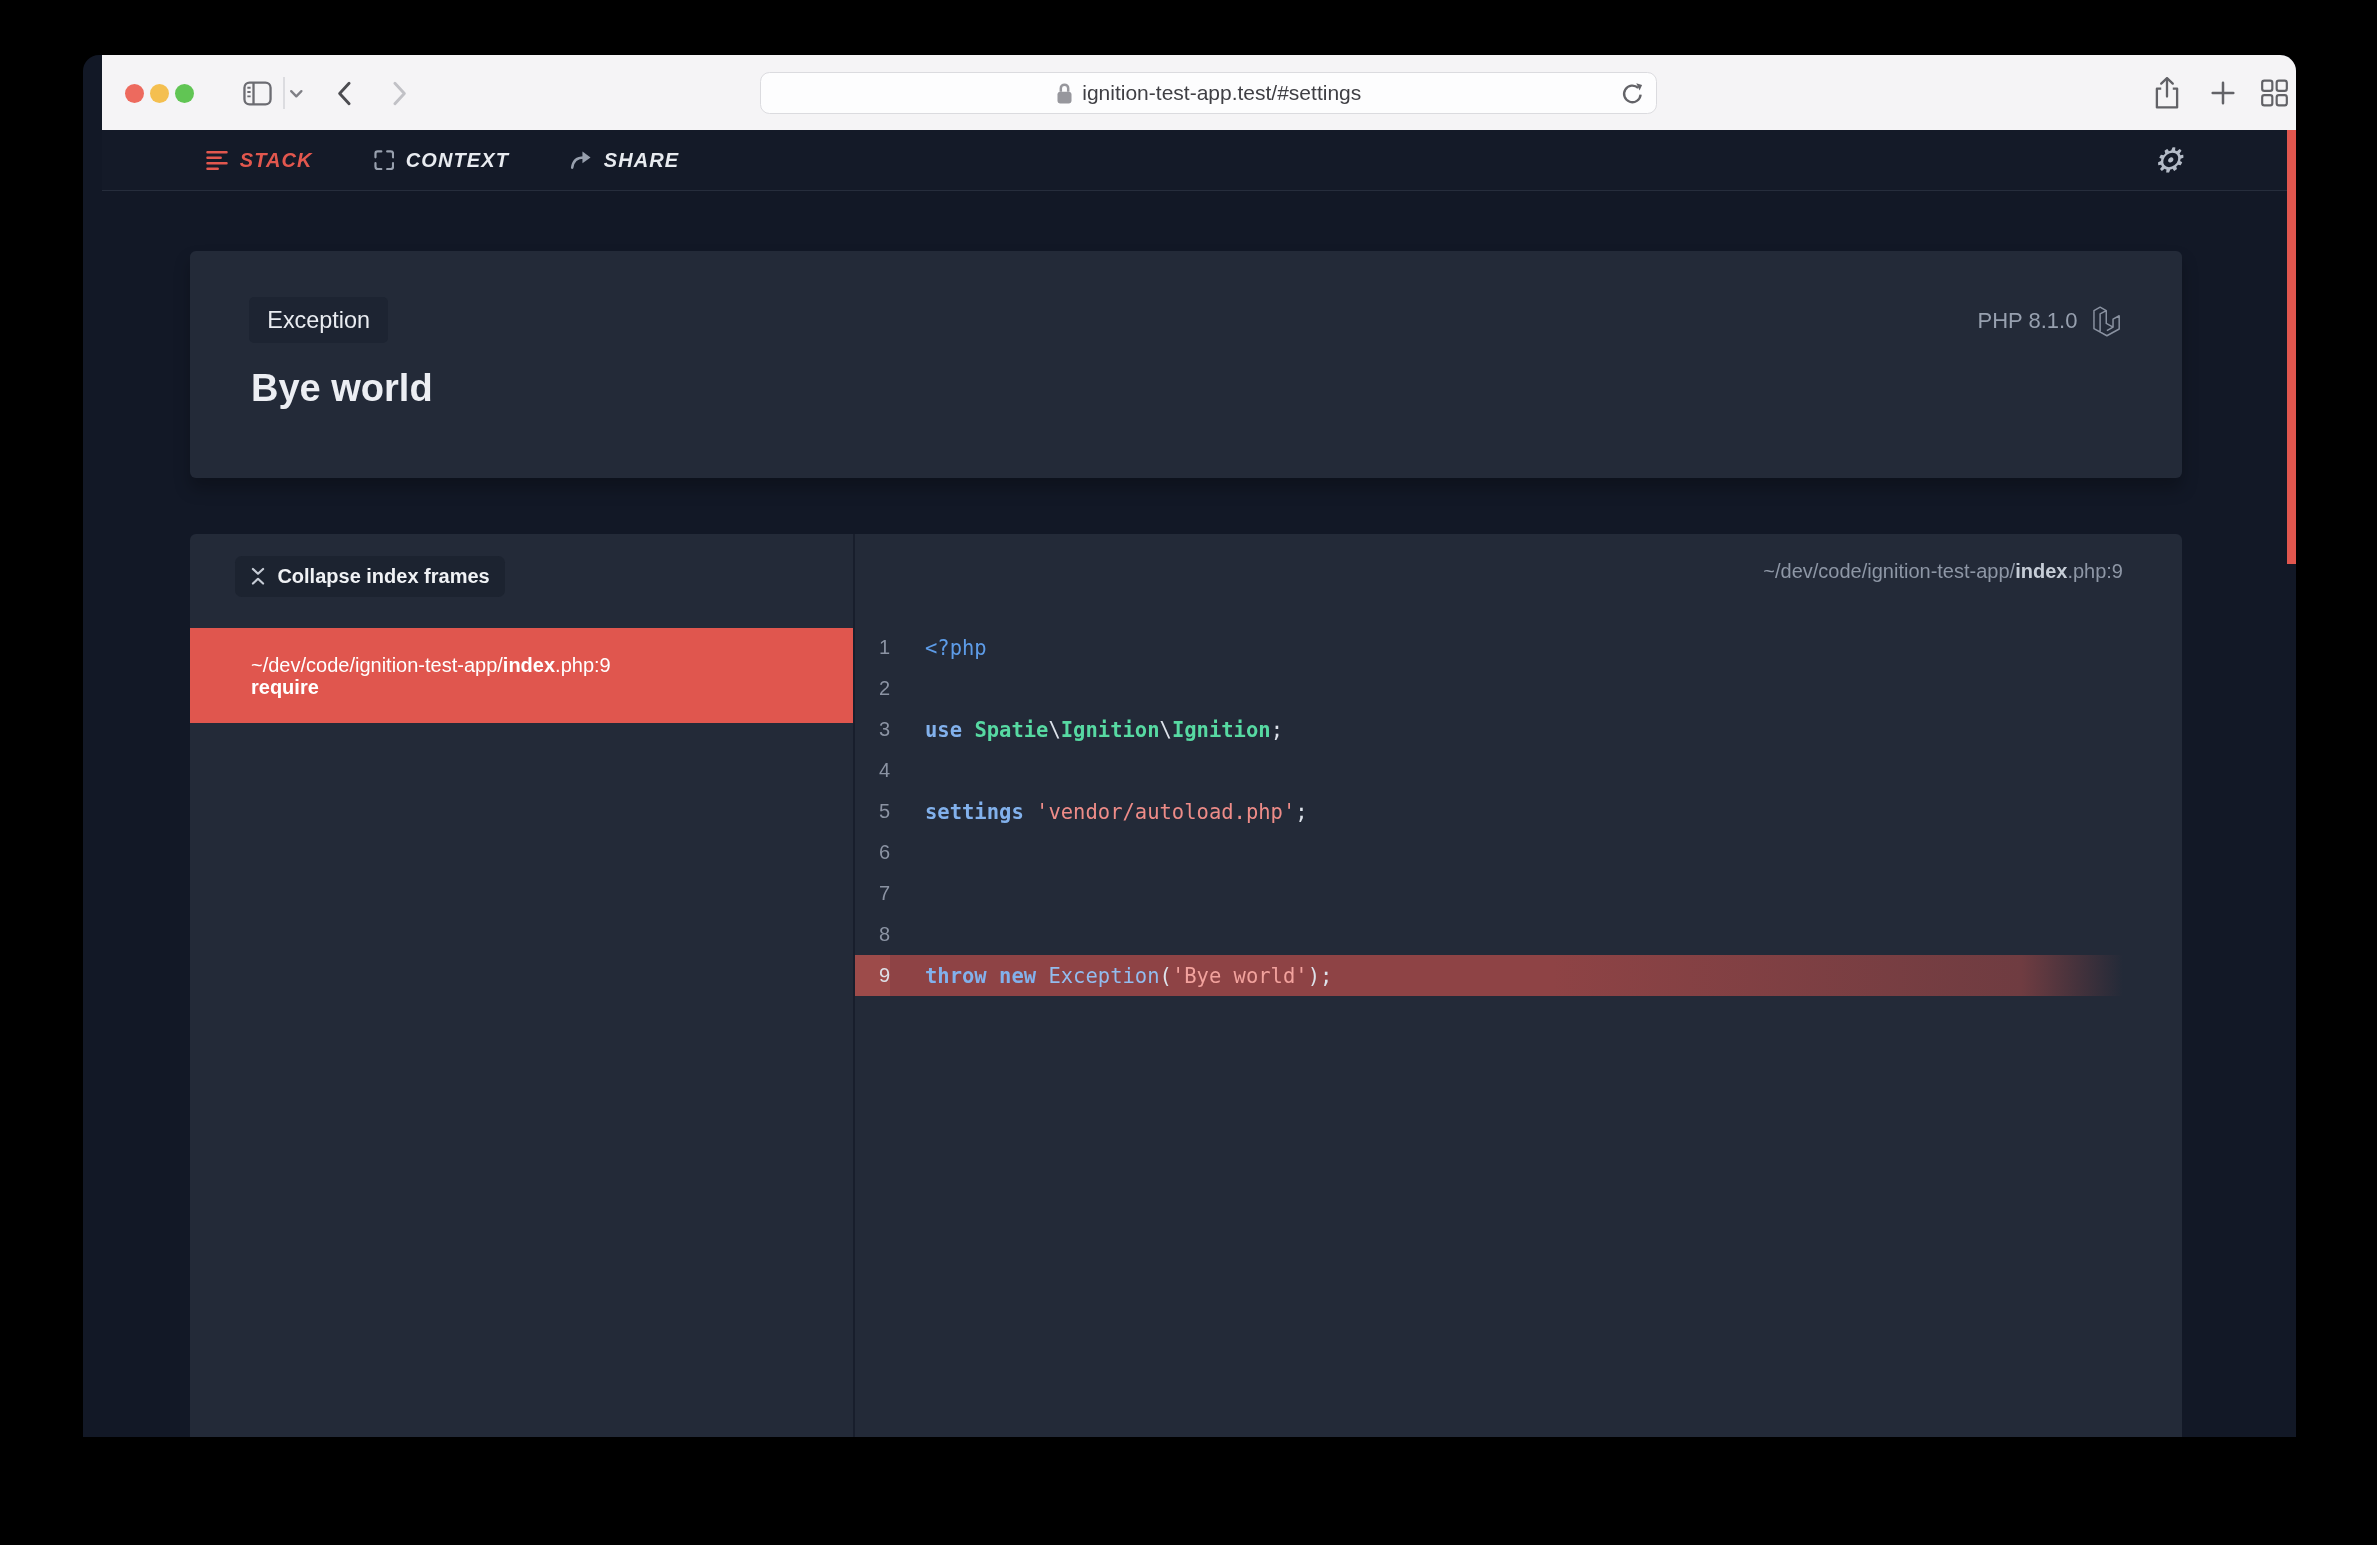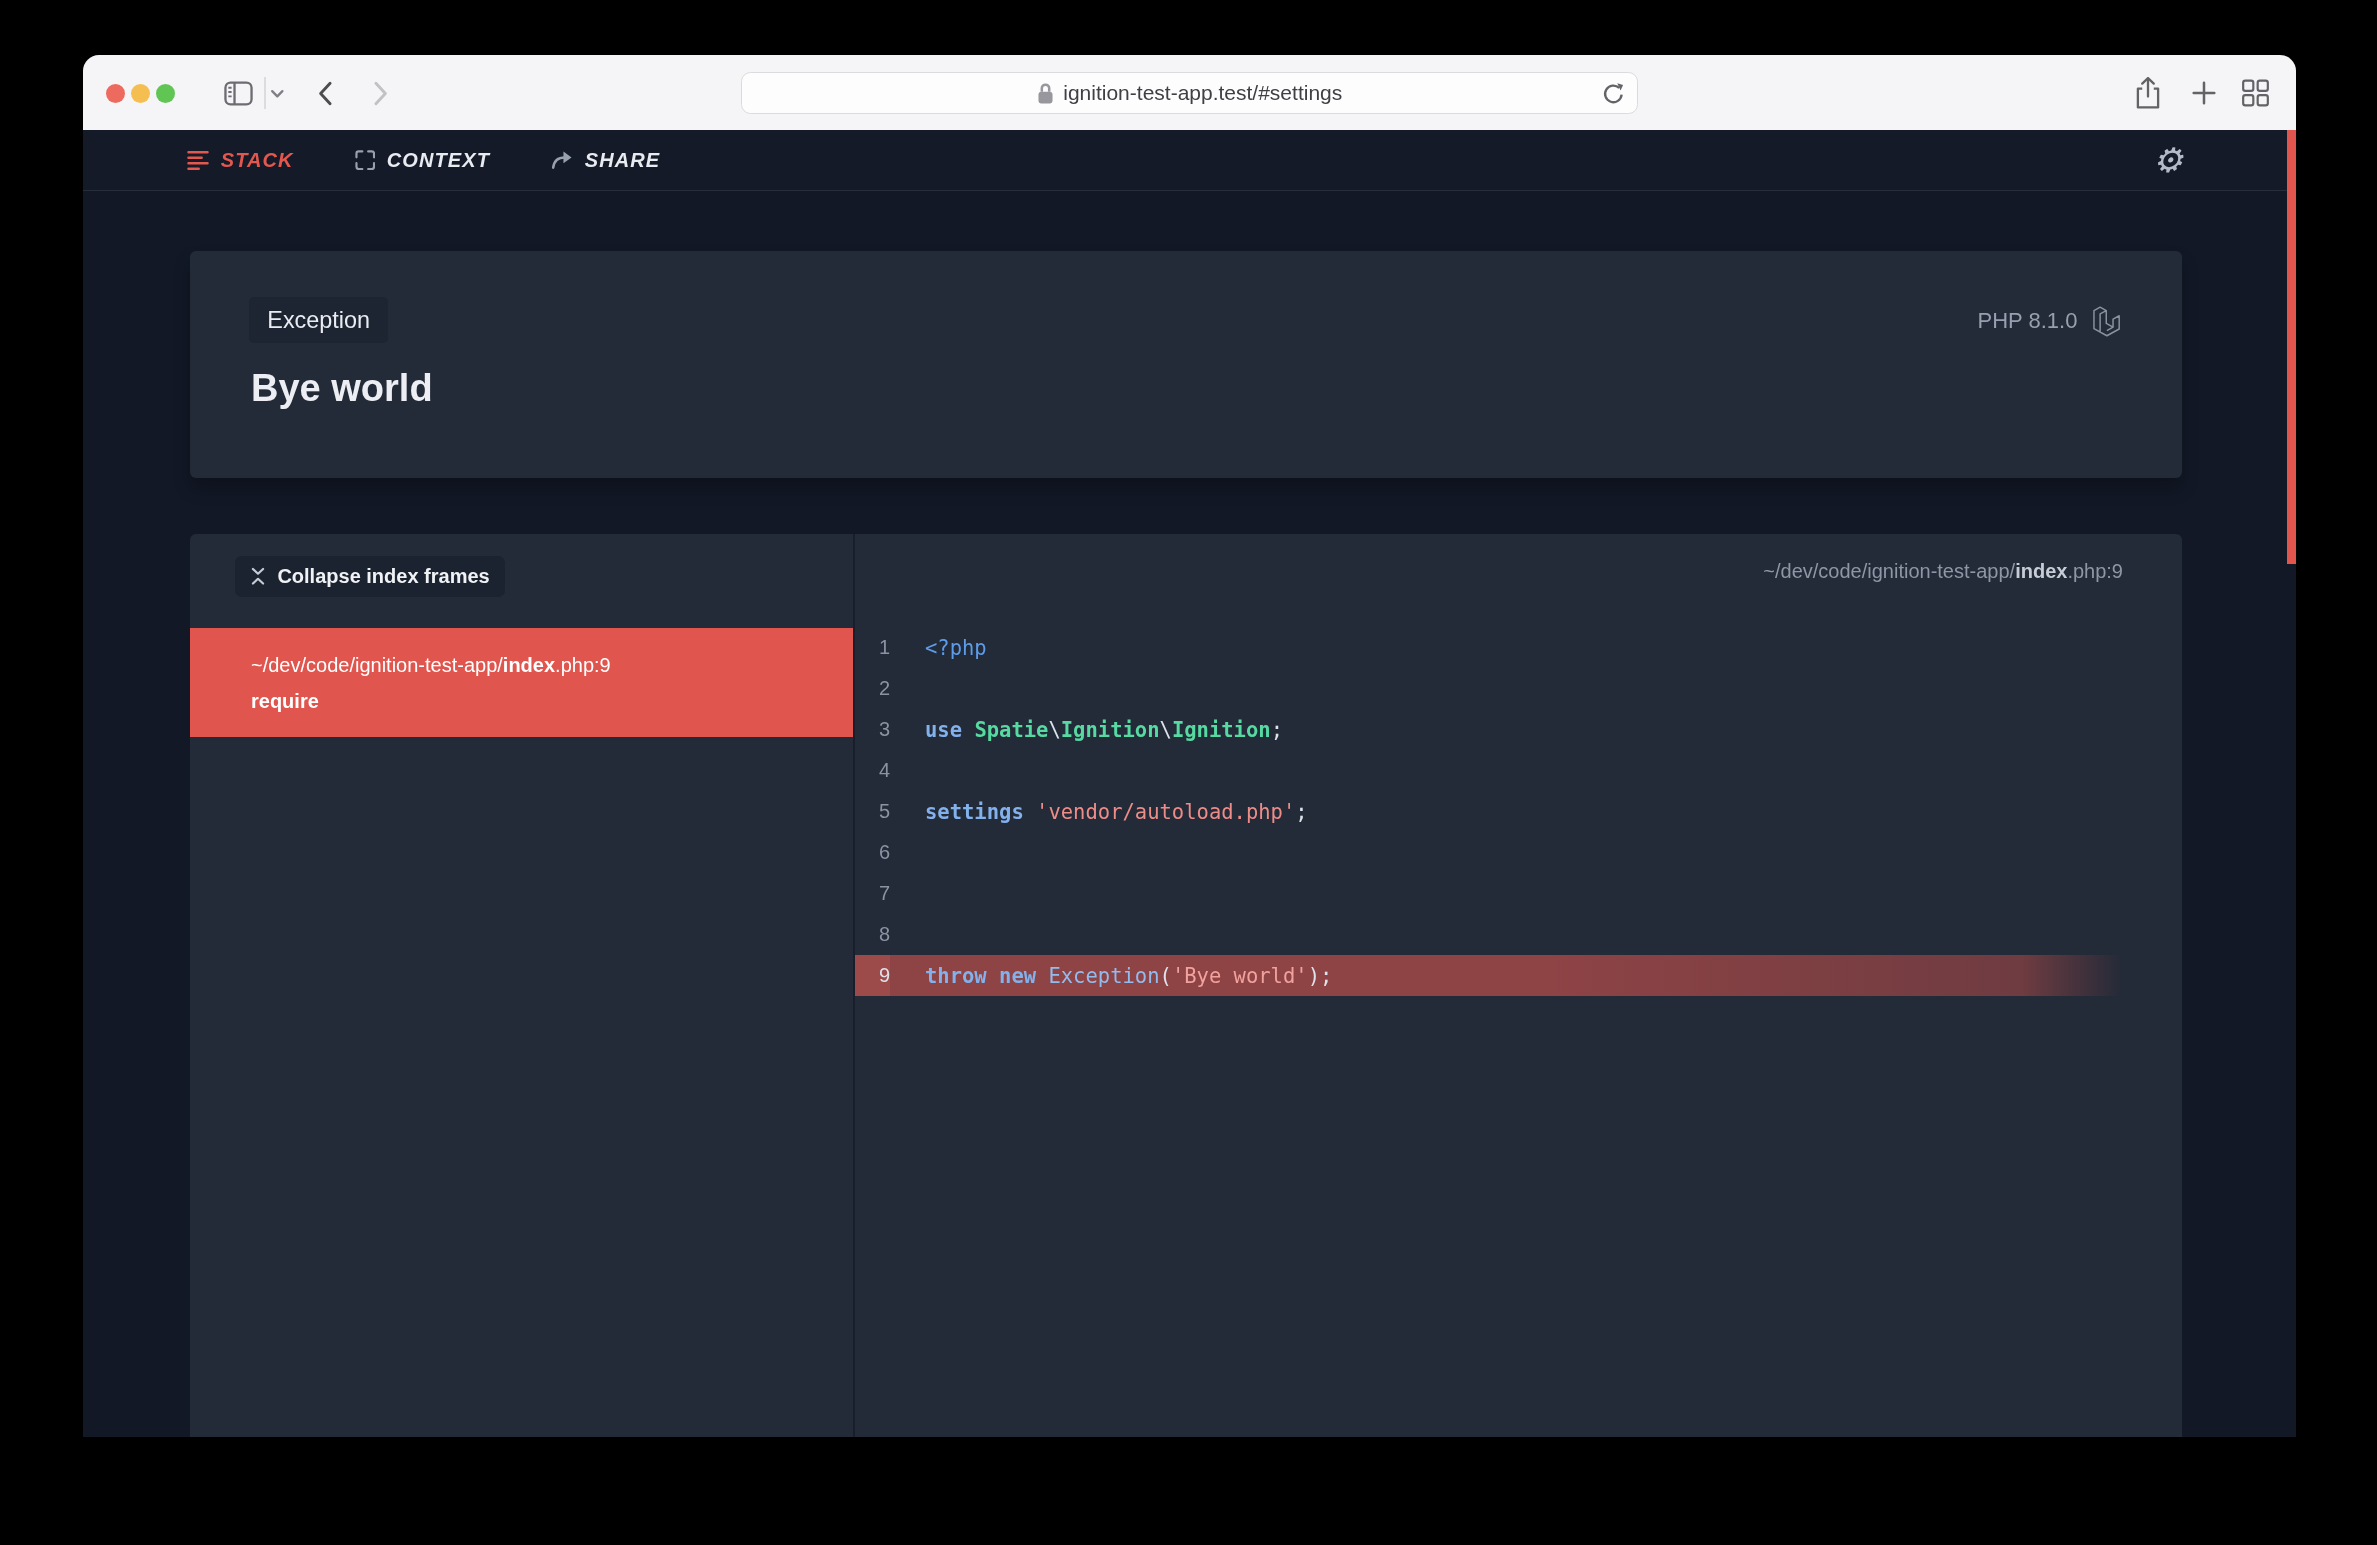--- a/index.html
+++ b/index.html
@@ -1,20 +1,20 @@
 <!DOCTYPE html>
 <html style="--titlebar-bg: #f5f4f6; --traffic-red: #ed6a5e; --traffic-yellow: #f4bf50; --traffic-green: #61c554; --navbar-bg: #141a28; --nav-active: #e2574e; --page-bg: #121826; --card-bg: #232a38; --badge-bg: #1d2432; --accent-red: #e0564e; --gutter: #8b93a3; --tok-tag: #5d9ce8; --tok-kw: #82b1ec; --tok-cls: #57d9a2; --tok-cls2: #93bcee; --tok-str: #ee8c88; --tok-plain: #dde3eb; --hl-gutter: #9d4b4a; --hl-mid: #8e4345; --hl-end: #6f3c41;font-size:11.7px"><head>
 <meta charset="utf-8">
 <style>
   * { margin:0; padding:0; box-sizing:border-box; }
   html,body { width:2377px; height:1546px; background:#000; overflow:hidden;
               font-family:"Liberation Sans", sans-serif; }
 
   .window { position:absolute; left:83px; top:55px; width:2213px; height:1382px;
-            border-radius:16px 16px 0 0; overflow:hidden; background:var(--page-bg); }
+            border-radius:16px 16px 0 0; overflow:hidden; background:var(--page-bg);padding-left:19px; }
 
   
   .titlebar { position:relative; height:75px; background:var(--titlebar-bg); }
   .traffic { position:absolute; left:23.4px; top:28.5px; display:flex; gap:5.9px; }
   .traffic span { width:19px; height:19px; border-radius:50%; display:block; }
   .tl-close{background:var(--traffic-red);} .tl-min{background:var(--traffic-yellow);} .tl-zoom{background:var(--traffic-green);}
   .tb-btn { position:absolute; display:flex; align-items:center; justify-content:center; }
   .tb-sep { position:absolute; left:181px; top:22px; width:1.5px; height:32px; background:#dcdce0; }
   .urlbar { position:absolute; left:658px; top:17px; width:897px; height:42px;
             background:#fdfdfe; border:1.5px solid #dbdbdf; border-radius:9.5px;
@@ -46,21 +46,21 @@
   .trace-card { left:107px; top:342px; width:1992px; bottom:0; border-radius:5.9px 5.9px 0 0; }
   .stack-panel { position:absolute; left:0; top:0; bottom:0; width:663px; }
   .panel-divider { position:absolute; left:663px; top:0; bottom:0; width:2.2px; background:#181e2c; }
   .collapse-btn { position:absolute; left:45px; top:22px; display:flex; align-items:center; gap:11px;
                   background:rgba(14,19,30,.30); border-radius:6.6px; padding:8.8px 15.4px;
                   font-size:20px; font-weight:bold; color:#f0f2f5; }
   .frames { position:absolute; left:0; right:0; top:94px; }
   .frame { padding:26px 29px 25px 61px; }
   .frame-path { font-size:20px; color:#cfd5de; line-height:1.1; }
   .frame-path b { color:#eef1f5; }
-  .frame-method { margin-top:14px; font-size:20px; font-weight:bold; color:#e8ecf2; line-height:1.1; }
+  .frame-method { font-size:20px; font-weight:bold; color:#e8ecf2; line-height:1.1; }
   .frame.active { background:var(--accent-red); }
   .frame.active .frame-path, .frame.active .frame-path b, .frame.active .frame-method { color:#ffffff; }
   .frame:not(.active) { border-bottom:1.5px solid #2b3242; }
 
   .code-panel { position:absolute; left:665px; right:0; top:0; bottom:0; }
   .code-header { position:absolute; top:26px; right:59px; font-size:20px; color:#8e97a6; }
   .code-header b { color:#c6cdd7; }
   .code-lines { position:absolute; left:0; right:0; top:93px; }
   .code-row { display:flex; height:41px; align-items:stretch;
               font-family:"DejaVu Sans Mono", monospace; font-size:20.5px; }

